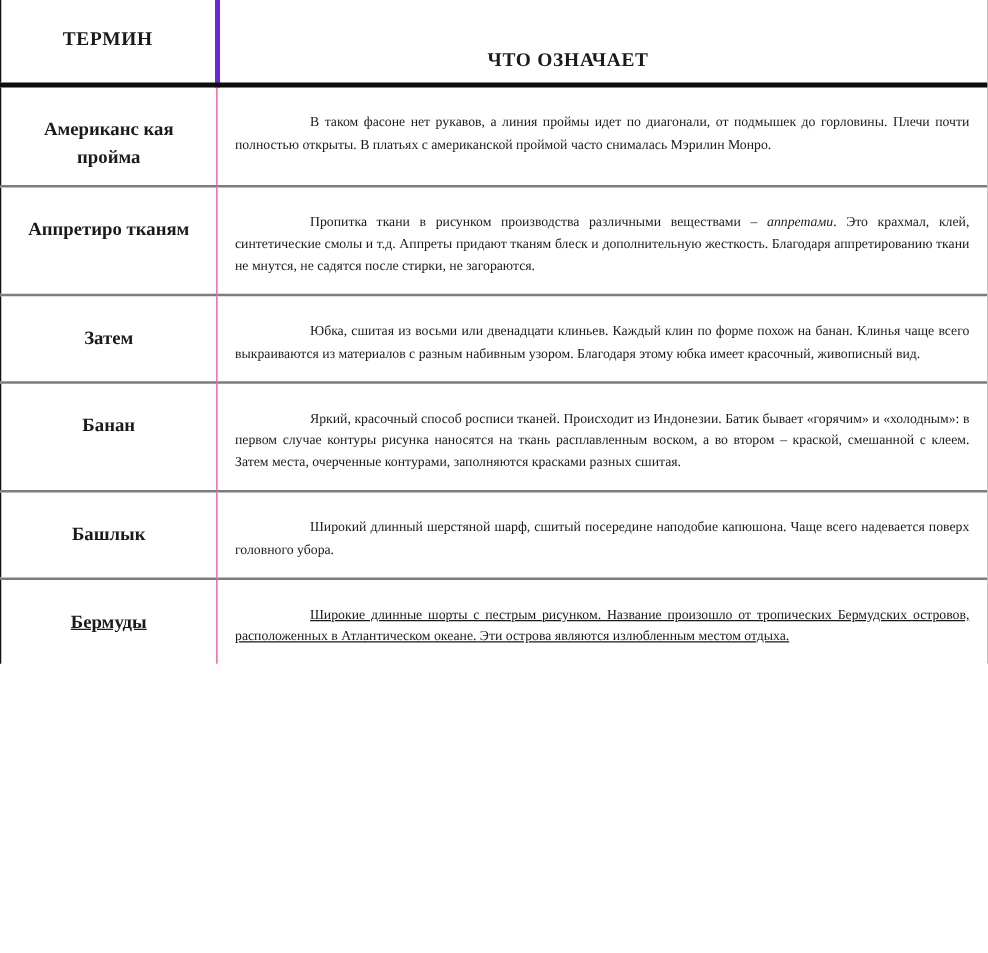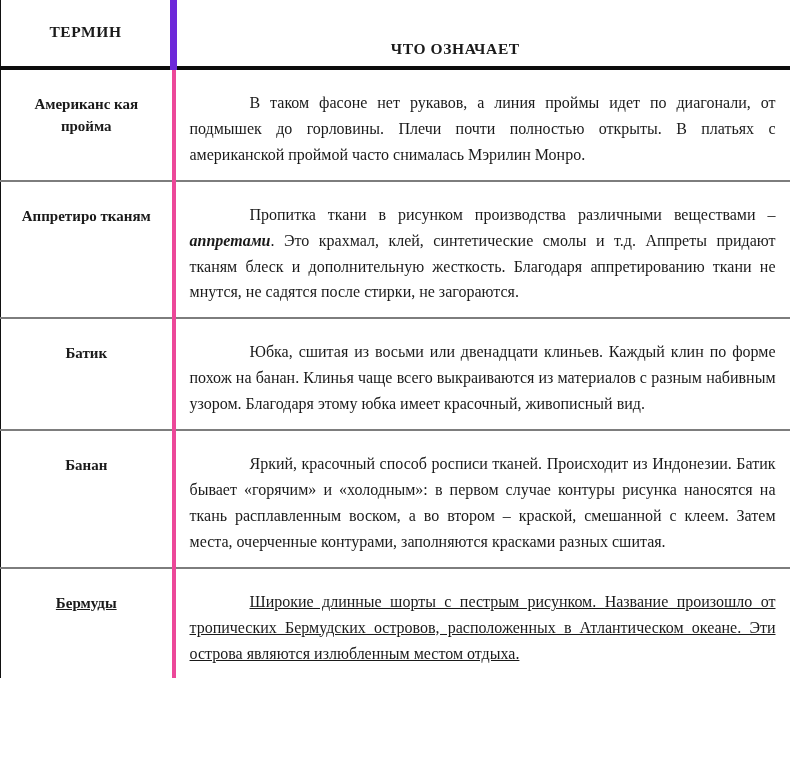--- a/index.html
+++ b/index.html
@@ -29,21 +29,21 @@
 
   
   .header-row th {
     border-bottom: 4px solid #0d0d0d;
     padding: 0;
     vertical-align: middle;
   }
   .header-row th.term-head {
     height: 68px;
     text-align: center;
-    border-right: 7px solid #6d28d9;
+    border-right: 4px solid #6d28d9;
   }
   .header-row th.meaning-head {
     height: 68px;
     text-align: center;
   }
   .head-label {
     display: block;
     font-weight: bold;
     font-size: 15.5px;
     letter-spacing: 0.6px;
@@ -59,47 +59,46 @@
     border-bottom: 2px solid #7d7d7d;
     padding: 0;
     vertical-align: top;
   }
   .data-row:last-child > td {
     border-bottom: none;
     text-decoration: underline;
   }
 
   td.term-cell {
-    border-right: 4px solid #ec4899;
+    border-right: 1px solid #ec4899;
     text-align: center;
     vertical-align: top;
     padding: 24px 14px 10px 14px;
   }
   .term-label {
     display: block;
     font-weight: bold;
     font-size: 15px;
     line-height: 1.45;
   }
 
   td.meaning-cell {
     padding: 20px 14px 12px 14px;
   }
   .meaning-text {
     display: block;
     text-align: justify;
     text-justify: inter-word;
     text-indent: 60px;
-    font-size: 16px;
+    font-size: 11px;
     line-height: 1.62;
     hyphens: none;
   }
   .meaning-text em {
     font-style: italic;
-    font-weight: bold;
   }
 </style>
 </head>
 <body>
 
 <table class="glossary-table">
   <colgroup>
     <col class="col-term">
     <col class="col-meaning">
   </colgroup>
@@ -125,36 +124,44 @@
       <tr class="data-row">
         <td class="term-cell">
           <span class="term-label">Аппретиро тканям</span>
         </td>
         <td class="meaning-cell">
           <span class="meaning-text"><span>Пропитка ткани в рисунком производства различными веществами – </span><em>аппретами</em><span>. Это крахмал, клей, синтетические смолы и т.д. Аппреты придают тканям блеск и дополнительную жесткость. Благодаря аппретированию ткани не мнутся, не садятся после стирки, не загораются.</span></span>
         </td>
       </tr>
       <tr class="data-row">
         <td class="term-cell">
-          <span class="term-label">Батик</span>
+          <span class="term-label">Затем</span>
         </td>
         <td class="meaning-cell">
           <span class="meaning-text"><span>Юбка, сшитая из восьми или двенадцати клиньев. Каждый клин по форме похож на банан. Клинья чаще всего выкраиваются из материалов с разным набивным узором. Благодаря этому юбка имеет красочный, живописный вид.</span></span>
         </td>
       </tr>
       <tr class="data-row">
         <td class="term-cell">
           <span class="term-label">Банан</span>
         </td>
         <td class="meaning-cell">
           <span class="meaning-text"><span>Яркий, красочный способ росписи тканей. Происходит из Индонезии. Батик бывает «горячим» и «холодным»: в первом случае контуры рисунка наносятся на ткань расплавленным воском, а во втором – краской, смешанной с клеем. Затем места, очерченные контурами, заполняются красками разных сшитая.</span></span>
         </td>
       </tr>
       <tr class="data-row">
         <td class="term-cell">
+          <span class="term-label">Башлык</span>
+        </td>
+        <td class="meaning-cell">
+          <span class="meaning-text"><span>Широкий длинный шерстяной шарф, сшитый посередине наподобие капюшона. Чаще всего надевается поверх головного убора.</span></span>
+        </td>
+      </tr>
+      <tr class="data-row">
+        <td class="term-cell">
           <span class="term-label">Бермуды</span>
         </td>
         <td class="meaning-cell">
           <span class="meaning-text"><span>Широкие длинные шорты с пестрым рисунком. Название произошло от тропических Бермудских островов, расположенных в Атлантическом океане. Эти острова являются излюбленным местом отдыха.</span></span>
         </td>
       </tr>
     </tbody>
 </table>
 
 </body></html>

